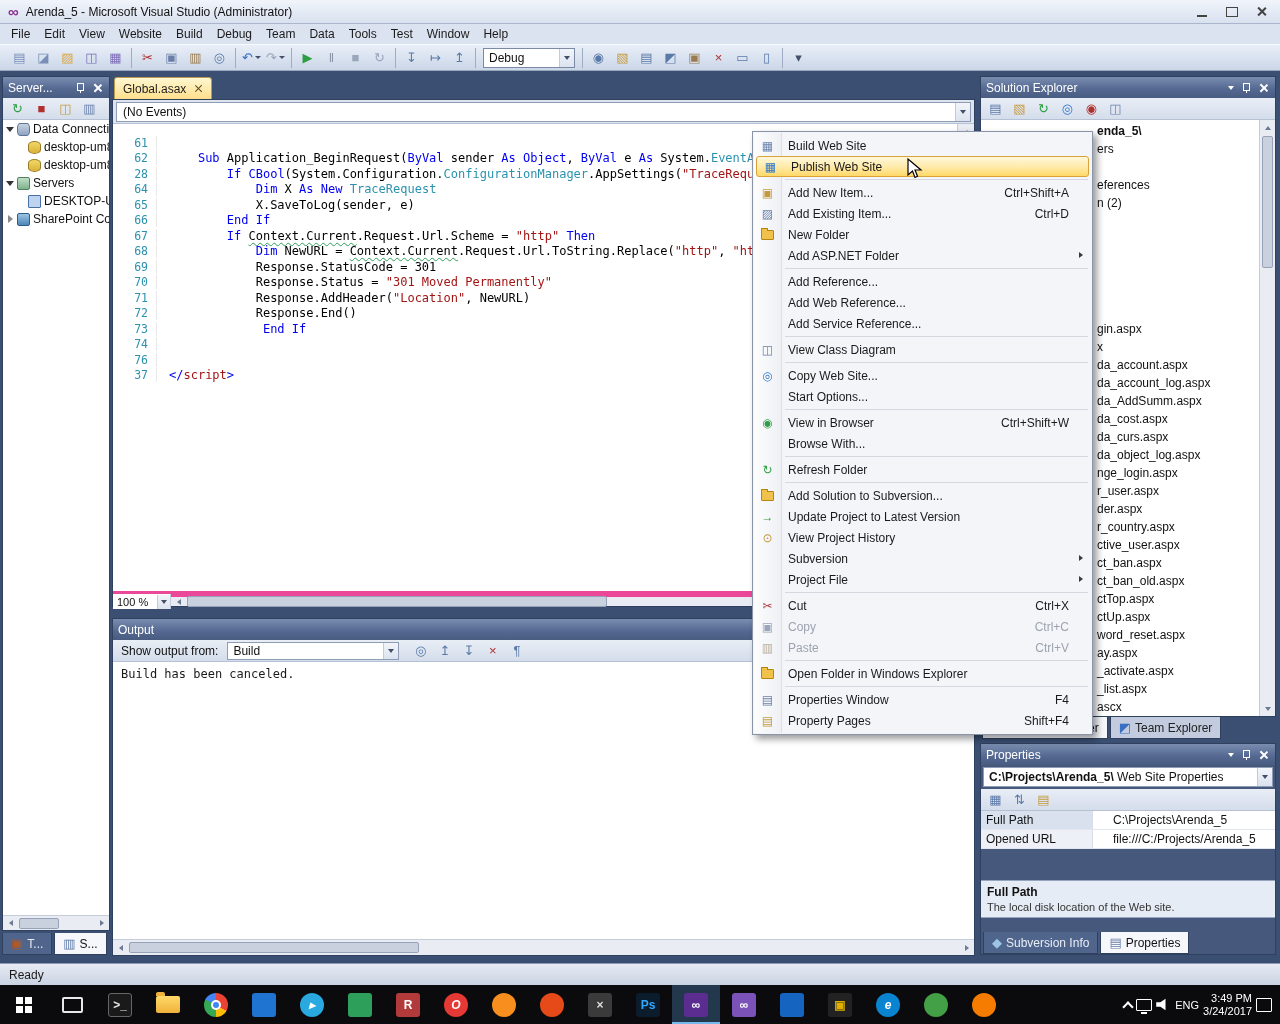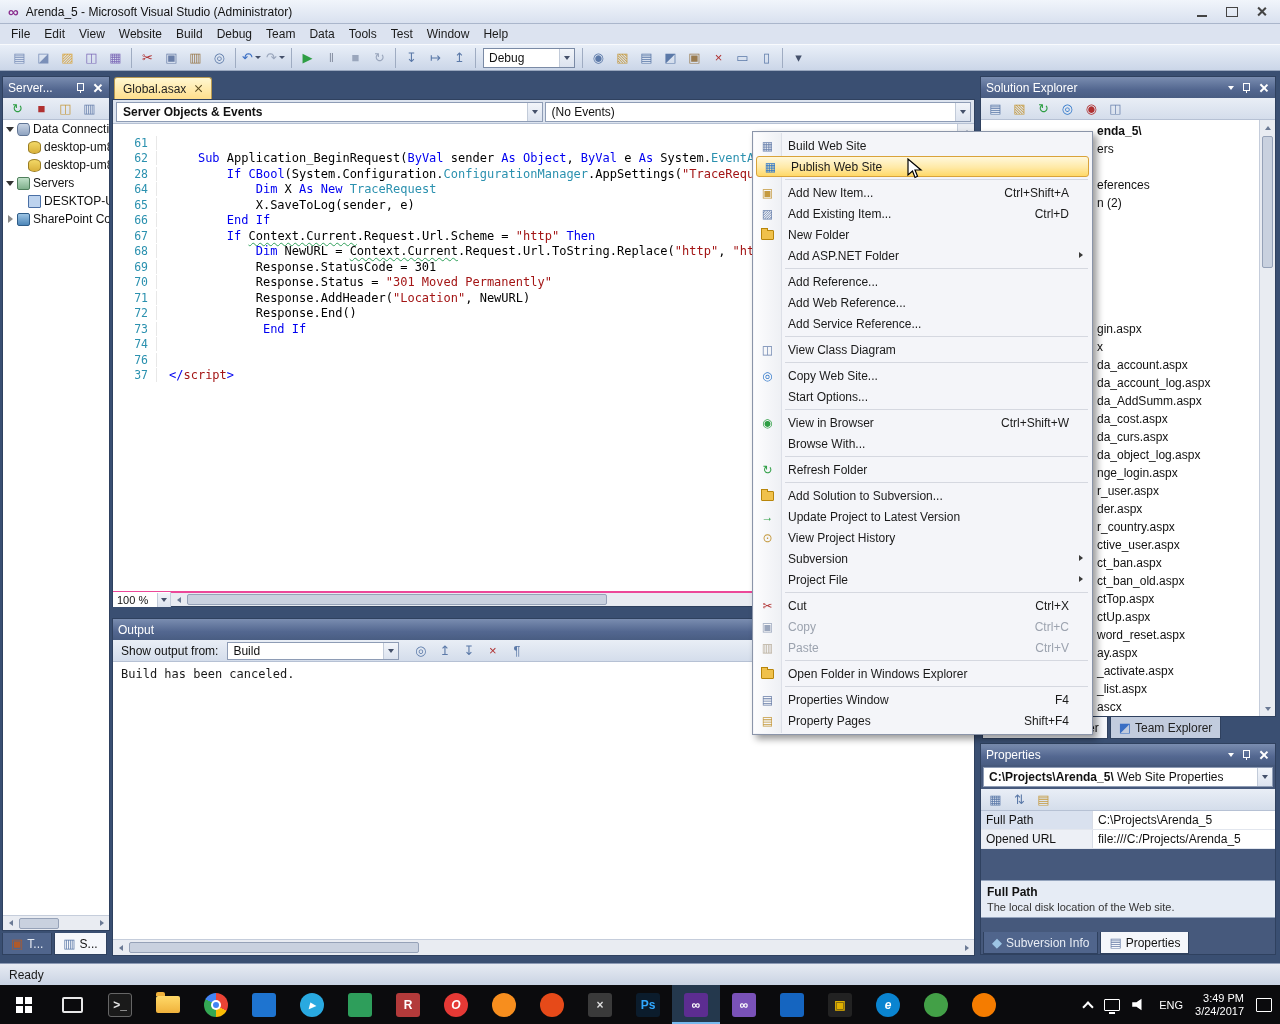--- a/index.html
+++ b/index.html
@@ -82,21 +82,21 @@
 .ed-combo-text{flex:1;padding-left:6px;white-space:nowrap;overflow:hidden}
 .bold{font-weight:bold}
 .ed-code{flex:1;position:relative;overflow:hidden;font-family:"DejaVu Sans Mono",monospace;font-size:12px;padding-top:11px;padding-right:17px}
 .code-line{height:15.5px;display:flex;align-items:center}
 .lineno{width:44px;flex:none;text-align:right;padding-right:8px;color:#2B91AF;border-right:1px solid #E8E8E8;font-size:11.5px}
 .code-content{white-space:pre;padding-left:12px}
 .tok-k{color:#0000F0}.tok-t{color:#2B91AF}.tok-s{color:#A31515}.tok-p{color:#000}
 .tok-u{color:#000;text-decoration:underline wavy #2FA05A 1px;text-underline-offset:2px}
 .ed-vscroll{position:absolute;right:0;top:24px;bottom:15px;width:17px;border-left:1px solid #C5CDDB;background:#E9ECF2}
 .ed-vthumb{position:absolute;left:2px;right:2px;top:16px;height:64px}
-.ed-bottom{height:15px;background:#E9ECF2;border-top:2px solid #ec4899;display:flex;align-items:center;flex:none}
+.ed-bottom{height:15px;background:#E9ECF2;border-top:6px solid #ec4899;display:flex;align-items:center;flex:none}
 .zoom-combo{width:58px;height:15px;background:#fff;border-right:1px solid #C5CDDB;display:flex;align-items:center;font-size:11px}
 .zoom-combo .combo-arr{width:13px;height:14px}
 
 .out{position:absolute;left:112px;top:618px;width:863px;height:338px;display:flex;flex-direction:column;border:1px solid #2F415F;background:#fff}
 .out-content{flex:1;font-family:"DejaVu Sans Mono",monospace;font-size:12px;padding:5px 8px;background:#fff;color:#1a1a1a}
 .out-combo{width:172px;height:18px;background:#fff;border:1px solid #8E9CB5;display:flex;align-items:center;margin-left:6px}
 .out-hscroll{height:16px;border-top:1px solid #C5CDDB;display:flex;align-items:center;flex:none}
 
 .se{position:absolute;left:980px;top:76px;width:296px;height:641px;display:flex;flex-direction:column;border:1px solid #2F415F;background:#fff}
 .se-tree{flex:1;position:relative;background:#fff;overflow:hidden}
@@ -106,42 +106,42 @@
 .se-vscroll{position:absolute;right:0;top:0;bottom:0;width:16px;background:#E9ECF2;border-left:1px solid #C5CDDB}
 .se-vthumb{position:absolute;left:2px;right:2px;top:16px;height:132px}
 
 .props{position:absolute;left:980px;top:743px;width:296px;height:212px;display:flex;flex-direction:column;border:1px solid #2F415F;background:#46597C}
 .pr-combo{margin:2px;height:20px;background:#fff;border:1px solid #8E9CB5;display:flex;align-items:center;flex:none}
 .pr-combo-text{flex:1;padding-left:5px;white-space:nowrap;overflow:hidden}
 .pr-grid{background:#fff;flex:none}
 .pr-row{display:flex;height:19px;border-bottom:1px solid #E2E6EE;align-items:center}
 .pr-name{width:112px;background:#EDF0F6;border-right:1px solid #D7DCE6;padding-left:5px;height:100%;display:flex;align-items:center}
 .pr-row.sel .pr-name{background:#D9E1EF}
-.pr-val{flex:1;padding-left:5px;white-space:nowrap;overflow:hidden}
+.pr-val{flex:1;padding-left:20px;white-space:nowrap;overflow:hidden}
 .pr-desc{background:#E6ECF5;border-top:1px solid #95A5BE;border-bottom:1px solid #95A5BE;padding:4px 6px;height:38px;flex:none}
 .pr-desc-text{font-size:11px;color:#333;margin-top:2px}
 .pr-fill{flex:1}
 .pr-fill2{height:14px;flex:none}
 .pr-tabs{height:22px;display:flex;gap:2px;padding-left:2px;flex:none}
 
 .statusbar{position:absolute;left:0;top:963px;width:1280px;height:22px;background:linear-gradient(#E7EBF3,#C9D3E3);border-top:1px solid #8B99B4;display:flex;align-items:center;padding-left:9px;color:#1a1a1a}
 .taskbar{position:absolute;left:0;top:985px;width:1280px;height:39px;background:#0B0B0D;display:flex;align-items:center}
 .tb-apps{display:flex;height:39px}
 .tb-slot{width:48px;height:39px;display:flex;align-items:center;justify-content:center;flex:none}
 .tb-slot.active{background:#24384D;box-shadow:inset 0 -2px 0 #76B9ED}
 .tk-square{width:24px;height:24px;border-radius:3px;display:flex;align-items:center;justify-content:center;font-weight:bold;font-size:12px}
 .tk-circle{width:24px;height:24px;border-radius:50%;display:flex;align-items:center;justify-content:center;font-weight:bold;font-size:12px;font-style:italic}
 .tk-start{width:16px;height:16px;background-image:linear-gradient(#fff,#fff),linear-gradient(#fff,#fff),linear-gradient(#fff,#fff),linear-gradient(#fff,#fff);background-size:7px 7px;background-position:0 0,9px 0,0 9px,9px 9px;background-repeat:no-repeat}
 .tk-outline{width:21px;height:16px;border:2px solid #E8E8E8;border-radius:2px}
 .tk-folder{width:24px;height:17px;background:linear-gradient(#FFD968,#F0B23C);border-radius:2px;position:relative}
 .tk-folder::before{content:"";position:absolute;left:0;top:-4px;width:9px;height:4px;background:#F0B23C;border-radius:2px 2px 0 0}
 .tk-chrome{width:24px;height:24px;border-radius:50%;background:conic-gradient(#EA4335 0 120deg,#FBBC05 120deg 180deg,#34A853 180deg 300deg,#4285F4 300deg 360deg);position:relative}
 .tk-chrome::before{content:"";position:absolute;left:7px;top:7px;width:10px;height:10px;border-radius:50%;background:#fff}
 .tk-chrome::after{content:"";position:absolute;left:9px;top:9px;width:6px;height:6px;border-radius:50%;background:#4285F4}
-.tray{margin-left:auto;display:flex;align-items:center;gap:12px;padding-right:8px;color:#fff}
+.tray{margin-left:auto;display:flex;align-items:center;gap:4px;padding-right:8px;color:#fff}
 .tray-chev{width:8px;height:8px;border-left:2px solid #fff;border-top:2px solid #fff;transform:rotate(45deg);margin-top:4px}
 .tray-net{width:16px;height:12px;border:1.5px solid #fff;border-radius:1px;position:relative}
 .tray-net::after{content:"";position:absolute;left:4px;bottom:-4px;width:6px;height:2px;background:#fff}
 .tray-vol{width:15px;height:13px;background:#fff;clip-path:polygon(0 33%,28% 33%,62% 5%,62% 95%,28% 67%,0 67%)}
 .tray-lang{font-size:11px}
 .tray-clock{font-size:11px;text-align:right;line-height:13px}
 .tray-act{width:16px;height:14px;border:1.5px solid #fff;border-radius:1px}
 
 .cmenu{position:absolute;left:752px;top:131px;width:341px;background:#F4F5F9;border:1px solid #8B95A9;box-shadow:4px 4px 7px rgba(0,0,0,.4);padding:3px 1px;z-index:90}
 .cmenu::before{content:"";position:absolute;left:1px;top:1px;bottom:1px;width:27px;background:linear-gradient(90deg,#FDFDFE,#EEF0F4);border-right:1px solid #DDE0E8}
@@ -366,26 +366,20 @@
 
   <div class="ed">
     <div class="ed-tabstrip">
       <div class="ed-tab">
         <span>Global.asax</span>
         <span class="tab-close"></span>
       </div>
     </div>
     <div class="ed-doc">
       <div class="ed-nav">
-        <div class="ed-combo">
-          <span class="ed-combo-text bold">Server Objects &amp; Events</span>
-          <span class="combo-arr">
-              <span class="arr-d"></span>
-            </span>
-        </div>
         <div class="ed-combo">
           <span class="ed-combo-text">(No Events)</span>
           <span class="combo-arr">
               <span class="arr-d"></span>
             </span>
         </div>
       </div>
       <div class="ed-code">
         <div>
             <div class="code-line">

